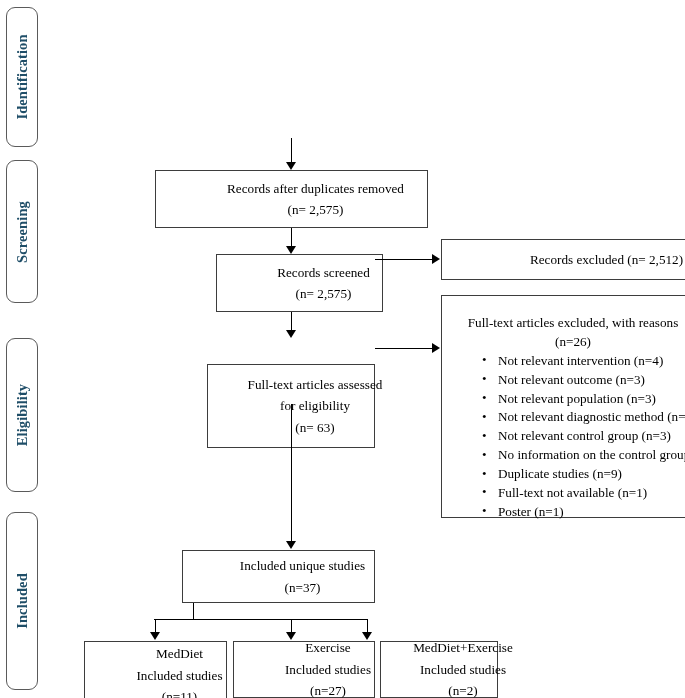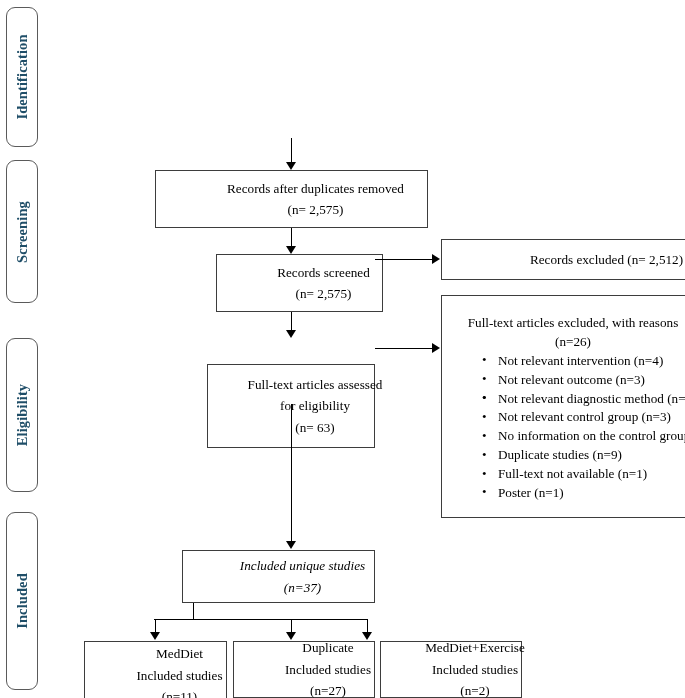--- a/index.html
+++ b/index.html
@@ -195,20 +195,21 @@
       <li>
         <span class="bullet">•</span>
         <span>Not relevant intervention (n=4)</span>
       </li>
       <li>
         <span class="bullet">•</span>
         <span>Not relevant outcome (n=3)</span>
       </li>
       <li>
         <span class="bullet">•</span>
+        <span>Not relevant population (n=3)</span>
       </li>
       <li>
         <span class="bullet">•</span>
         <span>Not relevant diagnostic method (n=1)</span>
       </li>
       <li>
         <span class="bullet">•</span>
         <span>Not relevant control group (n=3)</span>
       </li>
       <li>
@@ -226,21 +227,21 @@
       <li>
         <span class="bullet">•</span>
         <span>Poster (n=1)</span>
       </li>
     </ul>
   </div>
 
   <div class="vline" style="left:291px; top:404px; height:138px;"></div>
   <div class="arrow-down" style="left:286px; top:541px;"></div>
 
-  <div class="box center-text" style="left:182px; top:550px; width:193px; height:53px;font-style:italic;">
+  <div class="box center-text" style="left:182px; top:550px; width:193px; height:53px;">
     <span class="line">Included unique studies</span>
     <span class="line">(n=37)</span>
   </div>
 
   <div class="vline" style="left:193px; top:603px; height:17px;"></div>
   <div class="hline" style="left:154px; top:619px; width:214px;"></div>
 
   <div class="vline" style="left:155px; top:619px; height:15px;"></div>
   <div class="arrow-down" style="left:150px; top:632px;"></div>
 
@@ -250,24 +251,24 @@
   <div class="vline" style="left:367px; top:619px; height:15px;"></div>
   <div class="arrow-down" style="left:362px; top:632px;"></div>
 
   <div class="box center-text" style="left:84px; top:641px; width:143px; height:69px;">
     <span class="line">MedDiet</span>
     <span class="line">Included studies</span>
     <span class="line">(n=11)</span>
   </div>
 
   <div class="box center-text" style="left:233px; top:641px; width:142px; height:57px;">
-    <span class="line">Duplicate</span>
+    <span class="line">Exercise</span>
     <span class="line">Included studies</span>
     <span class="line">(n=27)</span>
   </div>
 
-  <div class="box center-text" style="left:380px; top:641px; width:142px; height:57px;justify-content:center;">
+  <div class="box center-text" style="left:380px; top:641px; width:118px; height:57px;justify-content:center;">
     <span class="line">MedDiet+Exercise</span>
     <span class="line">Included studies</span>
     <span class="line">(n=2)</span>
   </div>
 
 </div>
 
 </body></html>

